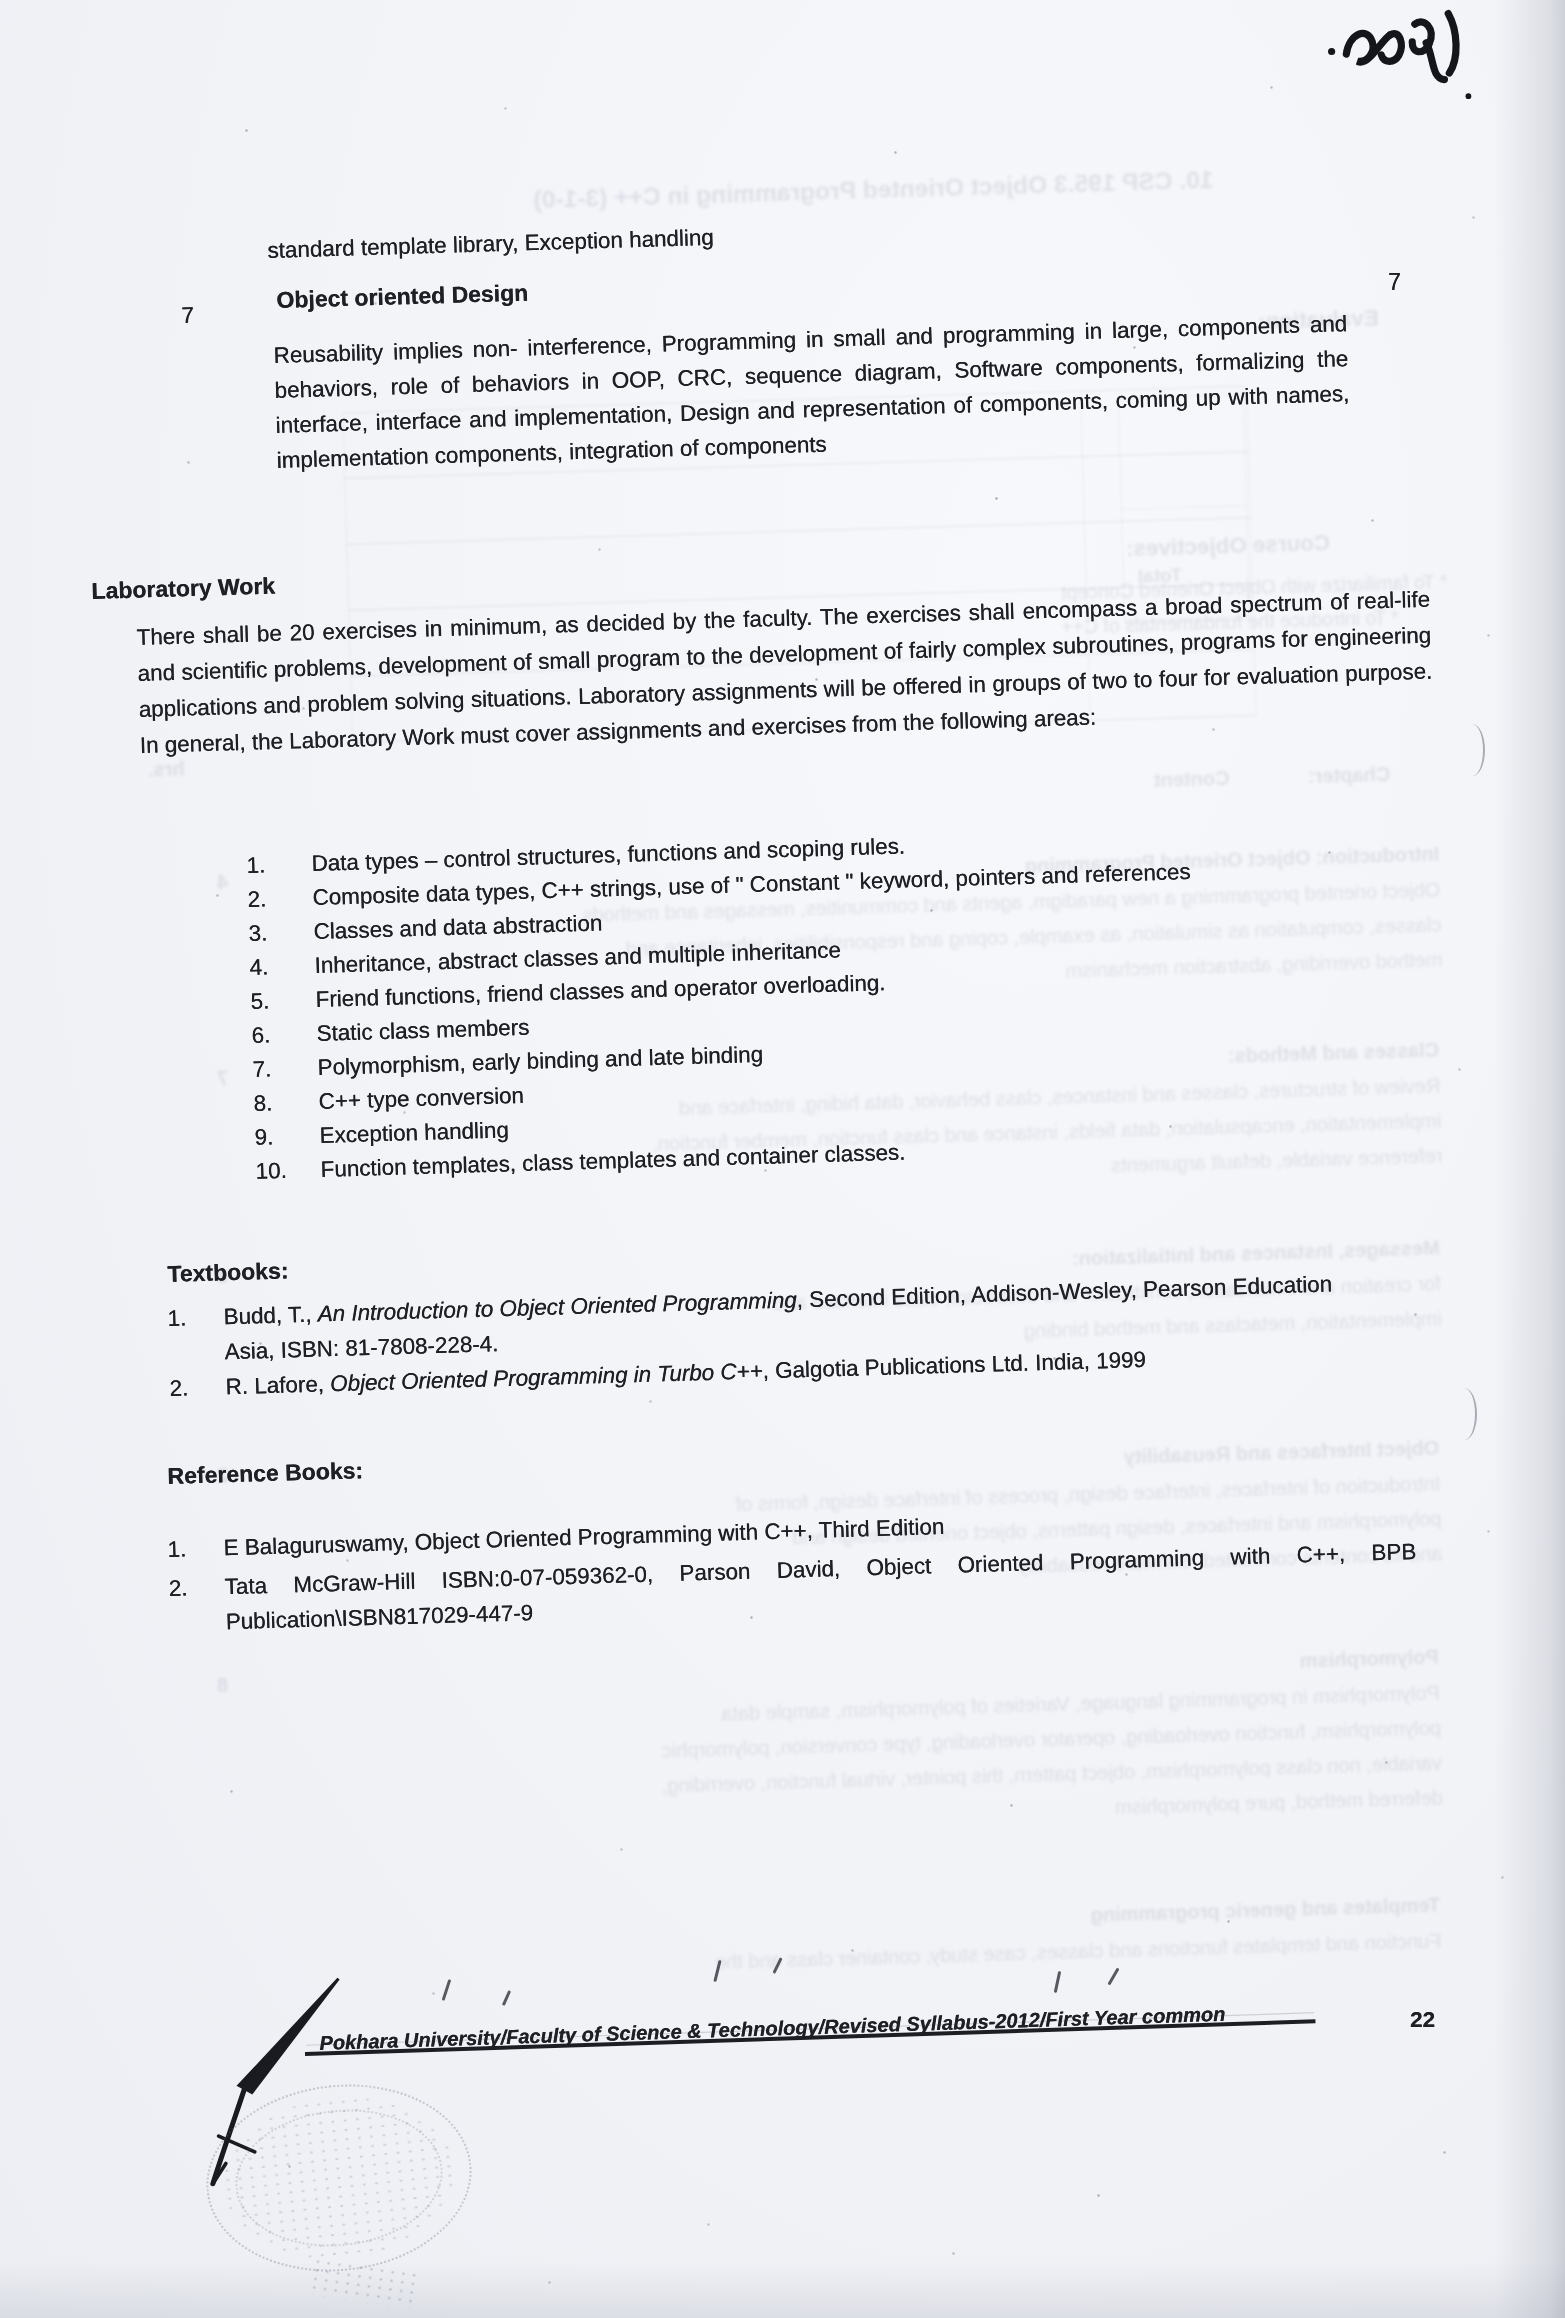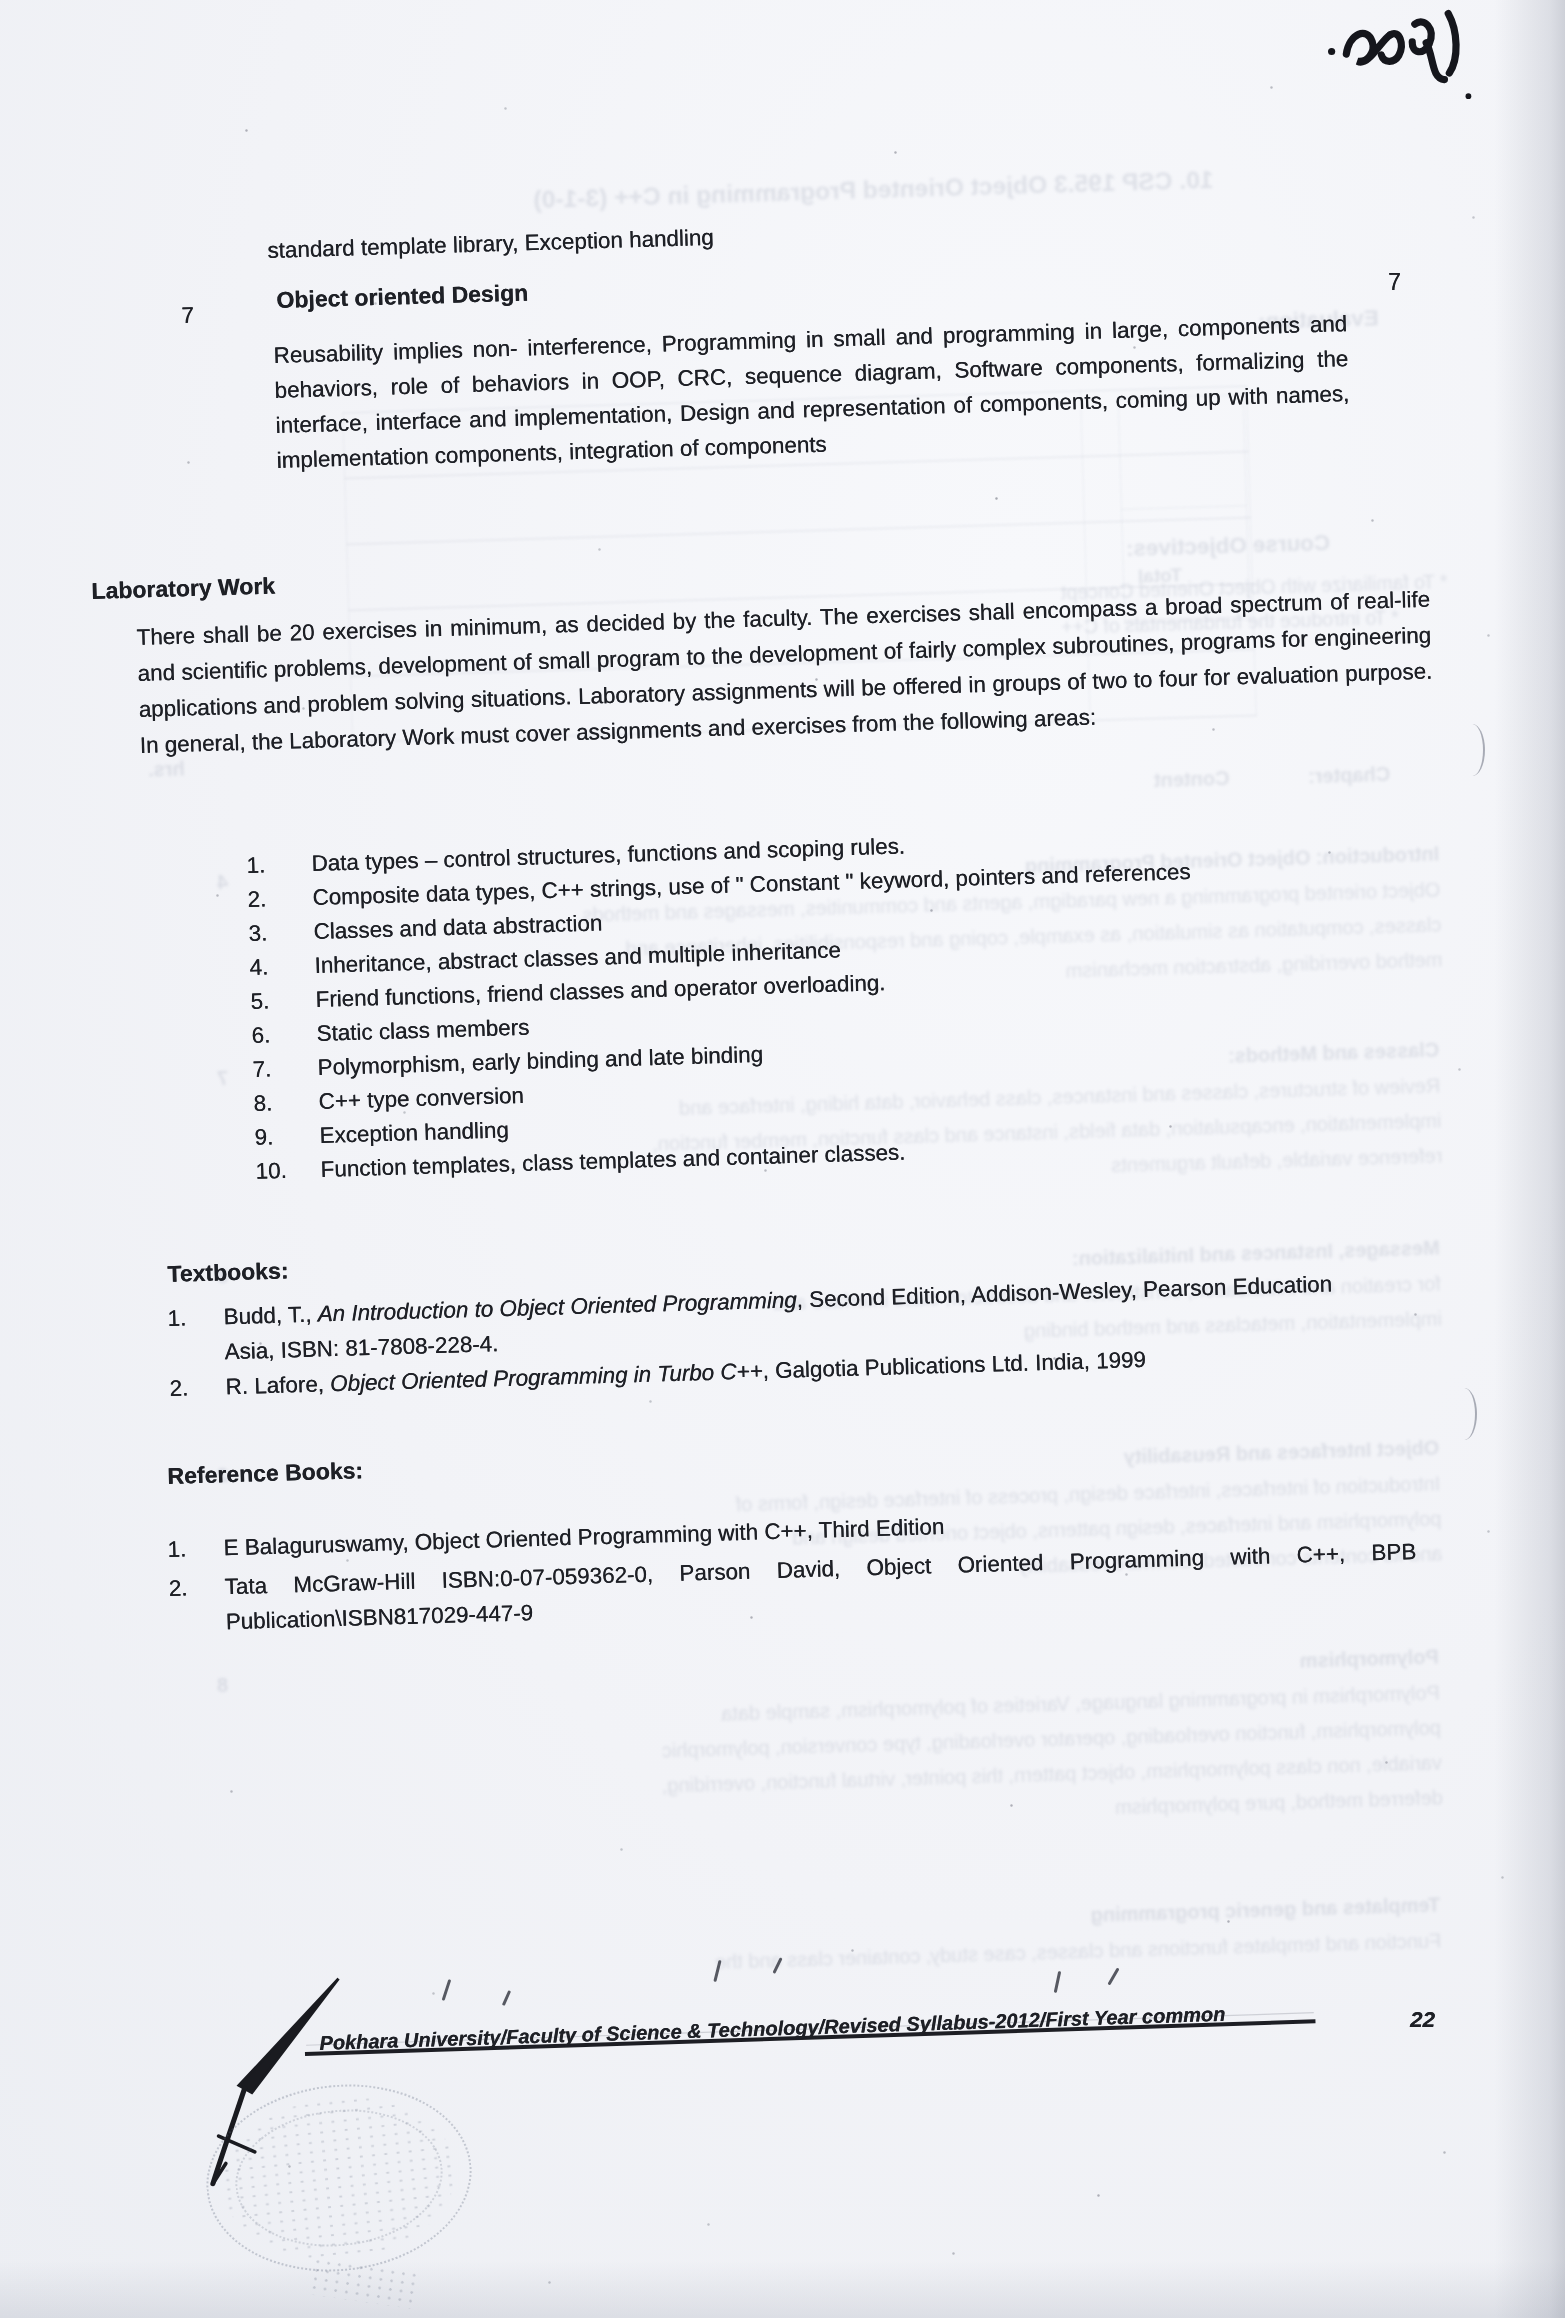--- a/index.html
+++ b/index.html
@@ -39,21 +39,21 @@
   .rb-list{left:167px;top:1532px;width:1248px;}
   .rb-list li{line-height:35px;}
   .rb-list li + li{margin-top:3.6px;}
   .it{font-style:italic;}
   
   .rule{left:305px;top:2052px;width:1011px;height:4.3px;background:#1d1e24;
         transform:rotate(-1.85deg);transform-origin:left center;
         box-shadow:0 -8.7px 0 -1.4px rgba(70,76,92,.20);}
   .f-text{left:319px;top:2032px;font-size:20px;font-weight:700;font-style:italic;
           transform:rotate(-1.85deg);transform-origin:left top;}
-  .pg22{left:1410px;top:2007px;font-size:22.4px;font-weight:700;font-style:italic;}
+  .pg22{left:1410px;top:2007px;font-size:22.4px;font-weight:700;}
   .tick{position:absolute;width:2.9px;height:21.7px;background:rgba(35,38,48,.75);border-radius:1.4px;}
   .t1{left:445px;top:1979px;transform:rotate(18deg);}
   .t2{left:505px;top:1990px;transform:rotate(24deg);height:16px;}
   .t3{left:716px;top:1960px;transform:rotate(14deg);}
   .t4{left:776px;top:1957px;transform:rotate(26deg);height:17.3px;}
   .t5{left:1056px;top:1971px;transform:rotate(12deg);}
   .t6{left:1112px;top:1967px;transform:rotate(30deg);height:19px;}
   .paren{position:absolute;width:19px;height:52px;border-right:2.2px solid rgba(75,82,100,.45);
          border-radius:0 60% 60% 0 / 0 50% 50% 0;}
   .p1{left:1464px;top:724px;}

